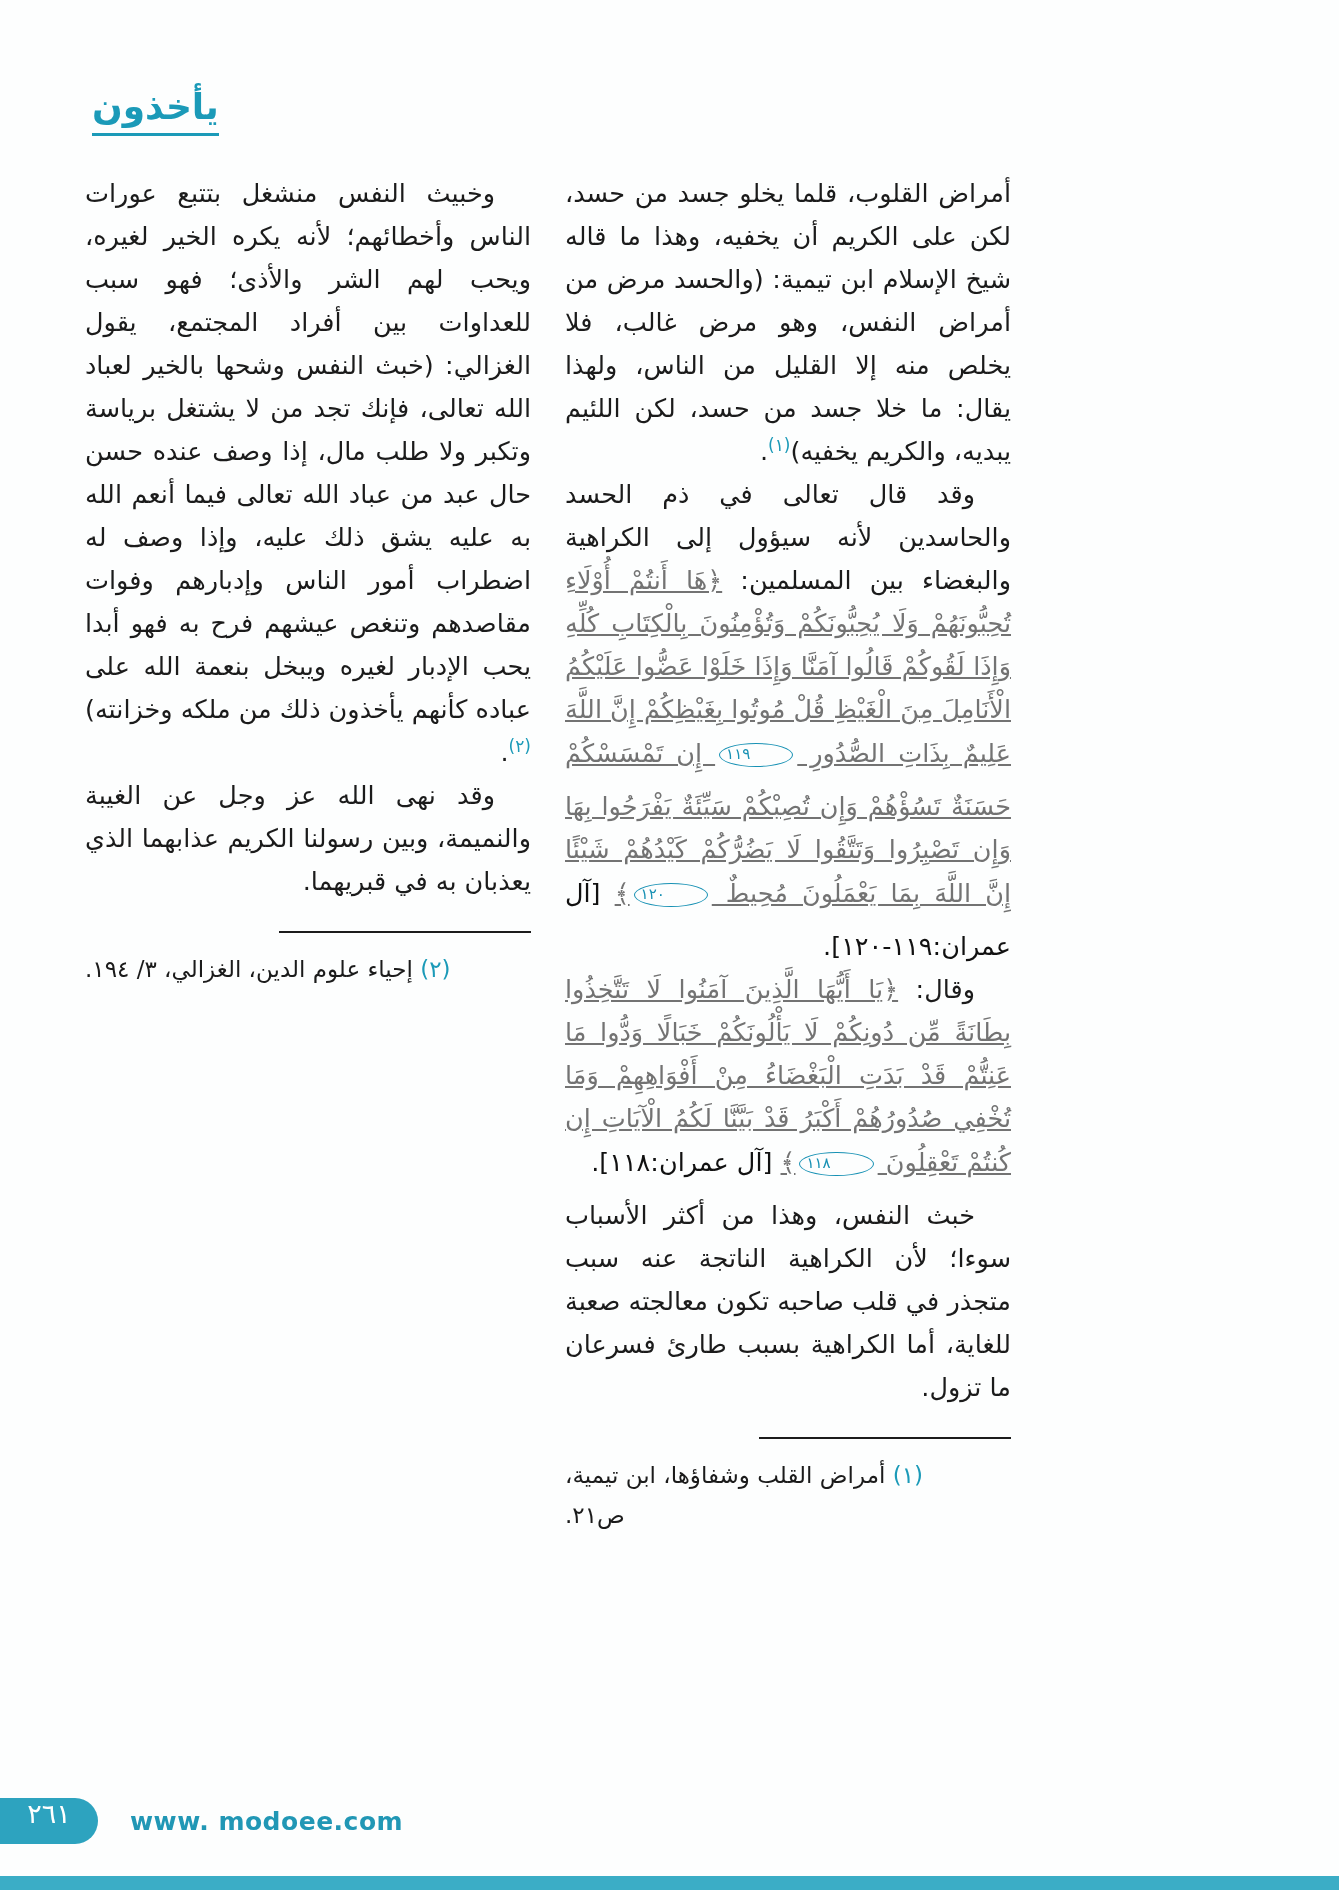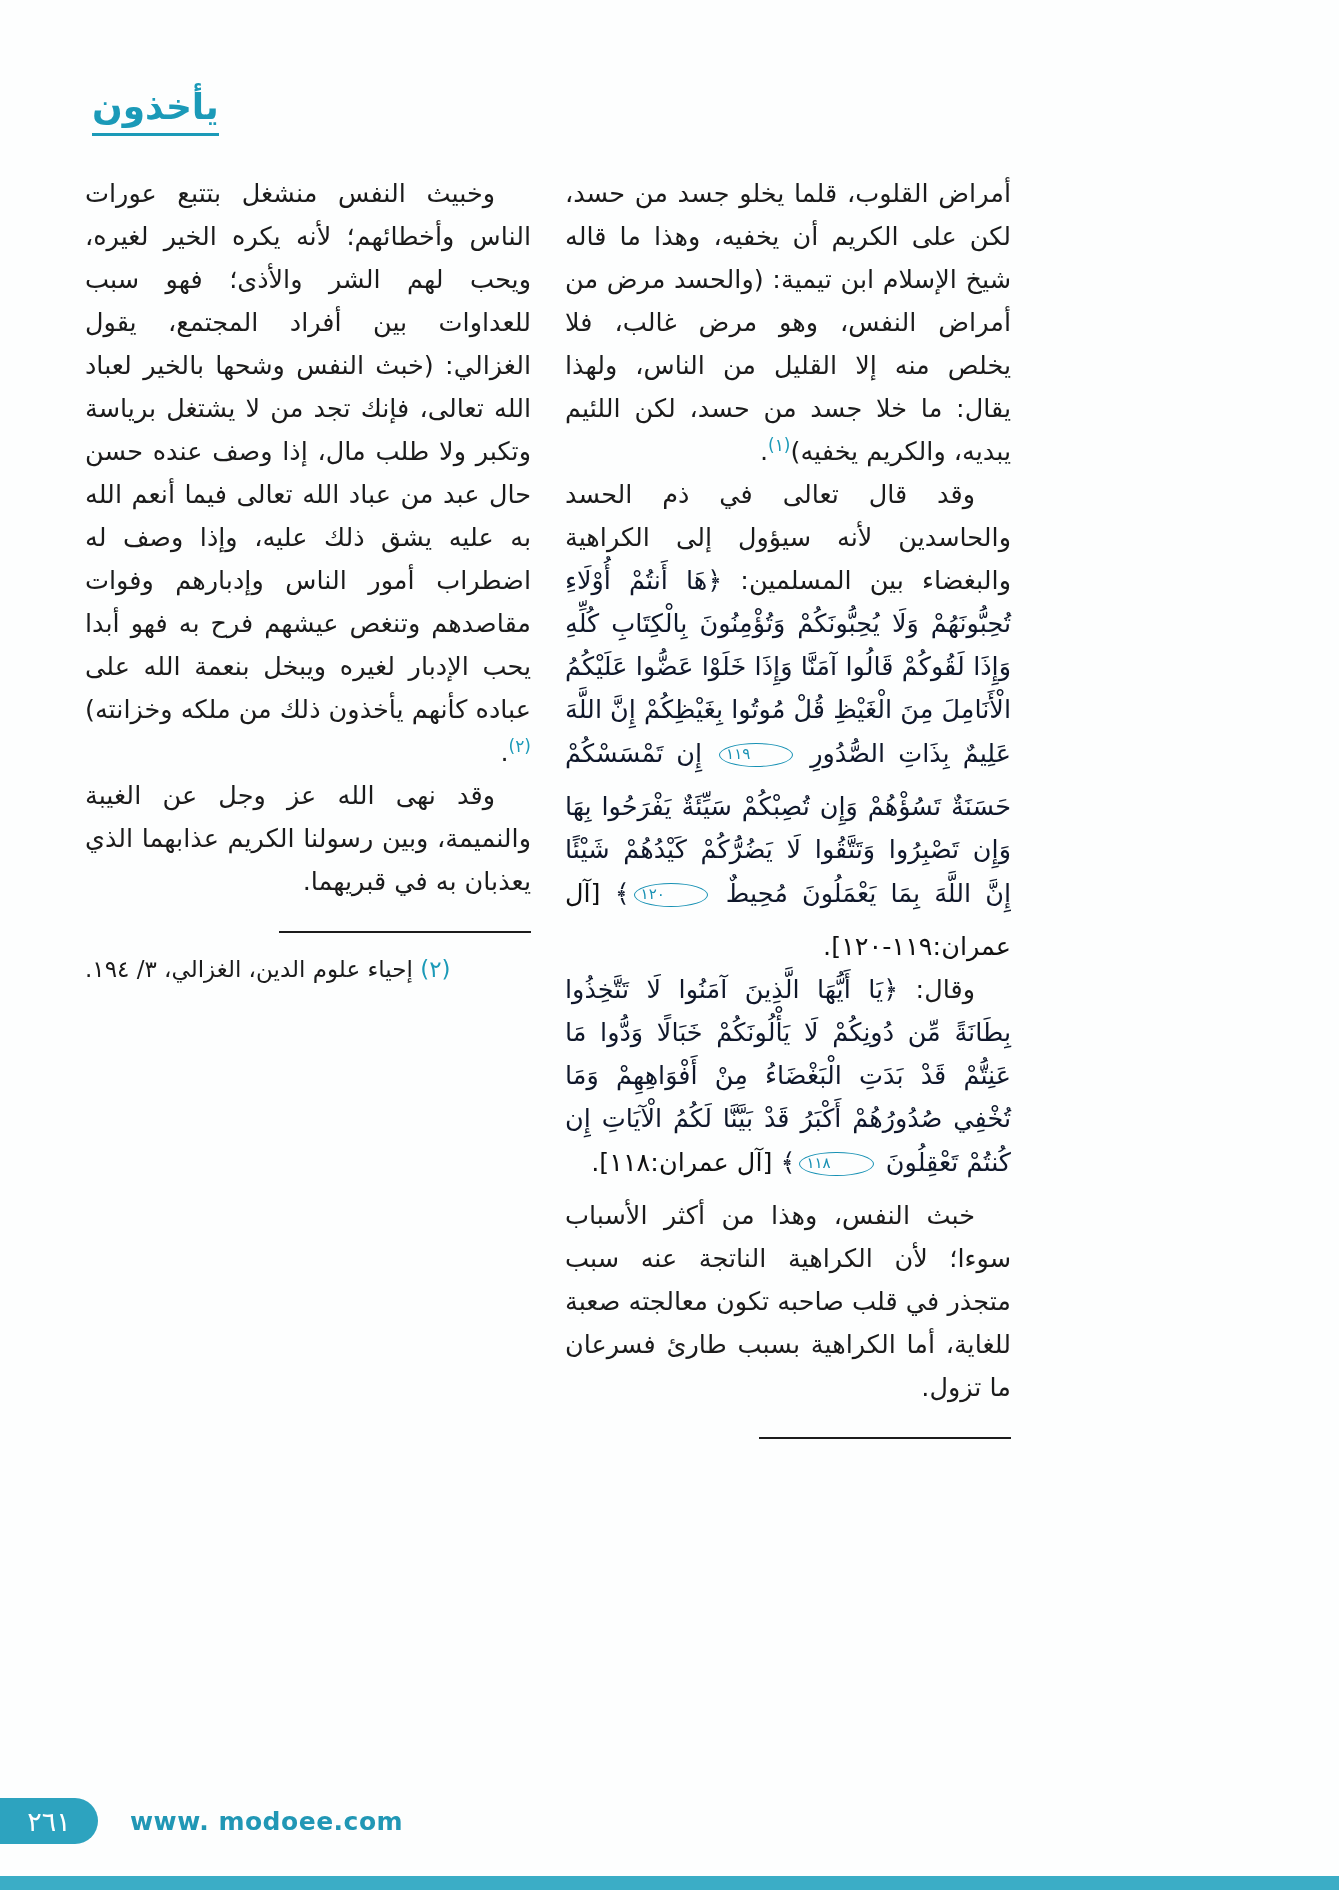--- a/index.html
+++ b/index.html
@@ -36,21 +36,21 @@
   p.para{
     margin:0;
     font-size:25.5px;
     line-height:43px;
     text-align:justify;
     direction:rtl;
   }
   p.para.indent{text-indent:36px;}
 
   .seg-text{color:#1b1b1b;}
-  .seg-quran{color:#0f172a;font-weight:500;}
+  .seg-quran{color:#737373;font-weight:500;text-decoration:underline;}
   .seg-ref{color:#111111;}
   .seg-fn{
     color:#1b9ab8;
     font-size:17px;
     vertical-align:super;
     line-height:0;
   }
   .seg-fnnum{color:#1b9ab8;}
   .seg-aya{
     color:#1791b4;
@@ -81,21 +81,21 @@
   .bottom-bar{
     position:absolute;left:0;right:0;bottom:0;height:14px;
     background:#3badc6;
   }
   .page-badge{
     position:absolute;left:0;bottom:46px;
     width:98px;height:46px;
     background:#2da3bf;
     border-radius:0 23px 23px 0;
     color:#ffffff;
-    display:flex;align-items:center;justify-content:center;
+    display:flex;justify-content:center;
     font-size:27px;
   }
   .website{
     position:absolute;left:130px;bottom:54px;
     direction:ltr;
     color:#2197b5;
     font-size:25px;
     font-weight:bold;
     letter-spacing:0.5px;
   }
@@ -110,20 +110,21 @@
   </div>
 
   <div class="columns">
 
     <div class="col">
       <p class="para"><span class="seg-text">أمراض القلوب، قلما يخلو جسد من حسد، لكن على الكريم أن يخفيه، وهذا ما قاله شيخ الإسلام ابن تيمية: (والحسد مرض من أمراض النفس، وهو مرض غالب، فلا يخلص منه إلا القليل من الناس، ولهذا يقال: ما خلا جسد من حسد، لكن اللئيم يبديه، والكريم يخفيه)</span><span class="seg-fn">(١)</span><span class="seg-text">.</span></p>
       <p class="para indent"><span class="seg-text">وقد قال تعالى في ذم الحسد والحاسدين لأنه سيؤول إلى الكراهية والبغضاء بين المسلمين: </span><span class="seg-quran">﴿هَا أَنتُمْ أُوْلَاءِ تُحِبُّونَهُمْ وَلَا يُحِبُّونَكُمْ وَتُؤْمِنُونَ بِالْكِتَابِ كُلِّهِ وَإِذَا لَقُوكُمْ قَالُوا آمَنَّا وَإِذَا خَلَوْا عَضُّوا عَلَيْكُمُ الْأَنَامِلَ مِنَ الْغَيْظِ قُلْ مُوتُوا بِغَيْظِكُمْ إِنَّ اللَّهَ عَلِيمٌ بِذَاتِ الصُّدُورِ </span><span class="seg-aya">١١٩</span><span class="seg-quran"> إِن تَمْسَسْكُمْ حَسَنَةٌ تَسُؤْهُمْ وَإِن تُصِبْكُمْ سَيِّئَةٌ يَفْرَحُوا بِهَا وَإِن تَصْبِرُوا وَتَتَّقُوا لَا يَضُرُّكُمْ كَيْدُهُمْ شَيْئًا إِنَّ اللَّهَ بِمَا يَعْمَلُونَ مُحِيطٌ </span><span class="seg-aya">١٢٠</span><span class="seg-quran">﴾</span><span class="seg-ref"> [آل عمران:١١٩-١٢٠].</span></p>
       <p class="para indent"><span class="seg-text">وقال: </span><span class="seg-quran">﴿يَا أَيُّهَا الَّذِينَ آمَنُوا لَا تَتَّخِذُوا بِطَانَةً مِّن دُونِكُمْ لَا يَأْلُونَكُمْ خَبَالًا وَدُّوا مَا عَنِتُّمْ قَدْ بَدَتِ الْبَغْضَاءُ مِنْ أَفْوَاهِهِمْ وَمَا تُخْفِي صُدُورُهُمْ أَكْبَرُ قَدْ بَيَّنَّا لَكُمُ الْآيَاتِ إِن كُنتُمْ تَعْقِلُونَ </span><span class="seg-aya">١١٨</span><span class="seg-quran">﴾</span><span class="seg-ref"> [آل عمران:١١٨].</span></p>
       <p class="para indent"><span class="seg-text">خبث النفس، وهذا من أكثر الأسباب سوءا؛ لأن الكراهية الناتجة عنه سبب متجذر في قلب صاحبه تكون معالجته صعبة للغاية، أما الكراهية بسبب طارئ فسرعان ما تزول.</span></p>
       <div class="fn-sep"></div>
+      <div class="footnote"><span class="seg-fnnum">(١)</span><span class="seg-text">  أمراض القلب وشفاؤها، ابن تيمية، ص٢١.</span></div>
     </div>
 
     <div class="col">
       <p class="para indent"><span class="seg-text">وخبيث النفس منشغل بتتبع عورات الناس وأخطائهم؛ لأنه يكره الخير لغيره، ويحب لهم الشر والأذى؛ فهو سبب للعداوات بين أفراد المجتمع، يقول الغزالي: (خبث النفس وشحها بالخير لعباد الله تعالى، فإنك تجد من لا يشتغل برياسة وتكبر ولا طلب مال، إذا وصف عنده حسن حال عبد من عباد الله تعالى فيما أنعم الله به عليه يشق ذلك عليه، وإذا وصف له اضطراب أمور الناس وإدبارهم وفوات مقاصدهم وتنغص عيشهم فرح به فهو أبدا يحب الإدبار لغيره ويبخل بنعمة الله على عباده كأنهم يأخذون ذلك من ملكه وخزانته)</span><span class="seg-fn">(٢)</span><span class="seg-text">.</span></p>
       <p class="para indent"><span class="seg-text">وقد نهى الله عز وجل عن الغيبة والنميمة، وبين رسولنا الكريم عذابهما الذي يعذبان به في قبريهما.</span></p>
       <div class="fn-sep"></div>
       <div class="footnote"><span class="seg-fnnum">(٢)</span><span class="seg-text">  إحياء علوم الدين، الغزالي، ٣/ ١٩٤.</span></div>
     </div>
 
   </div>

